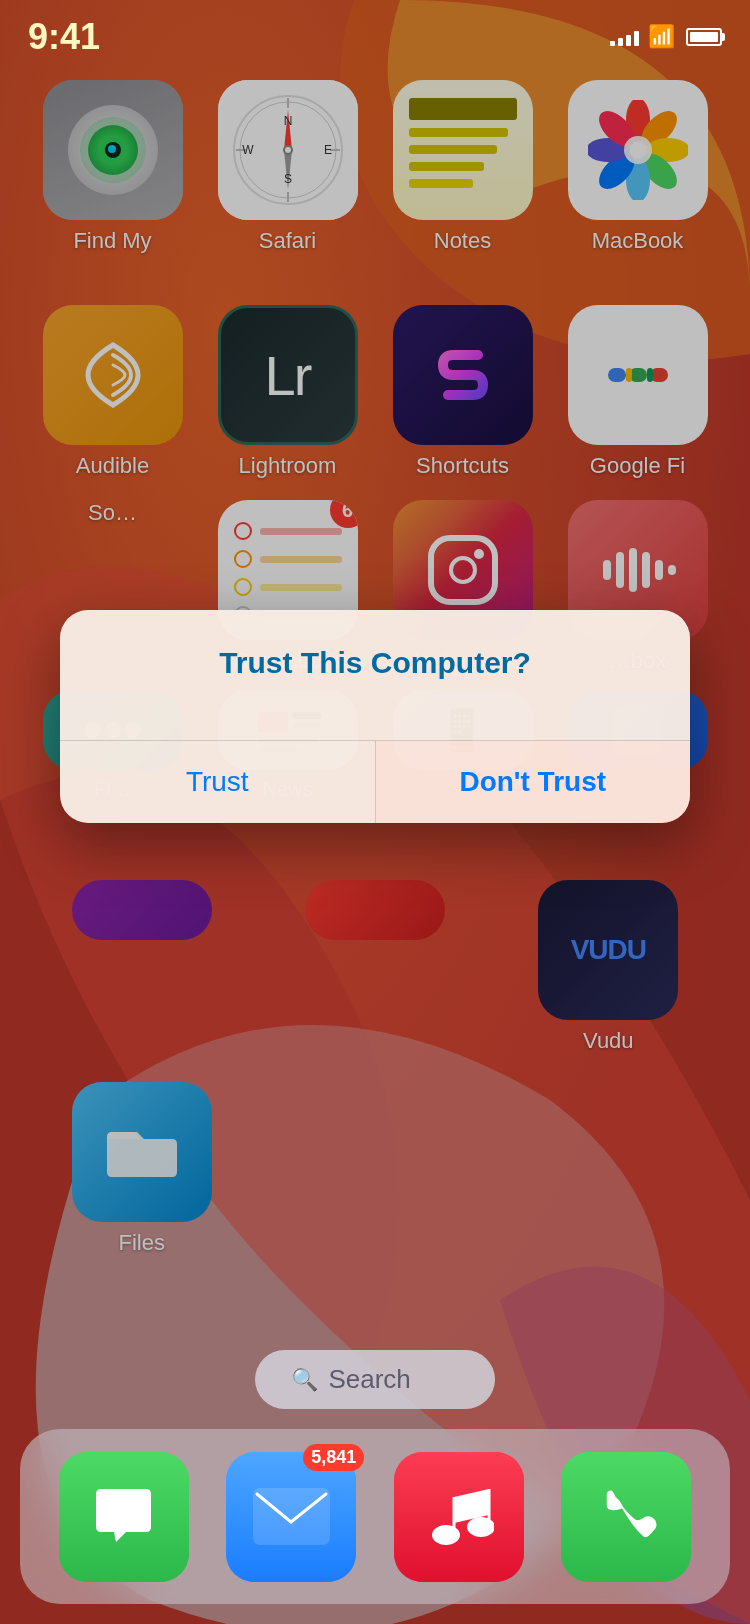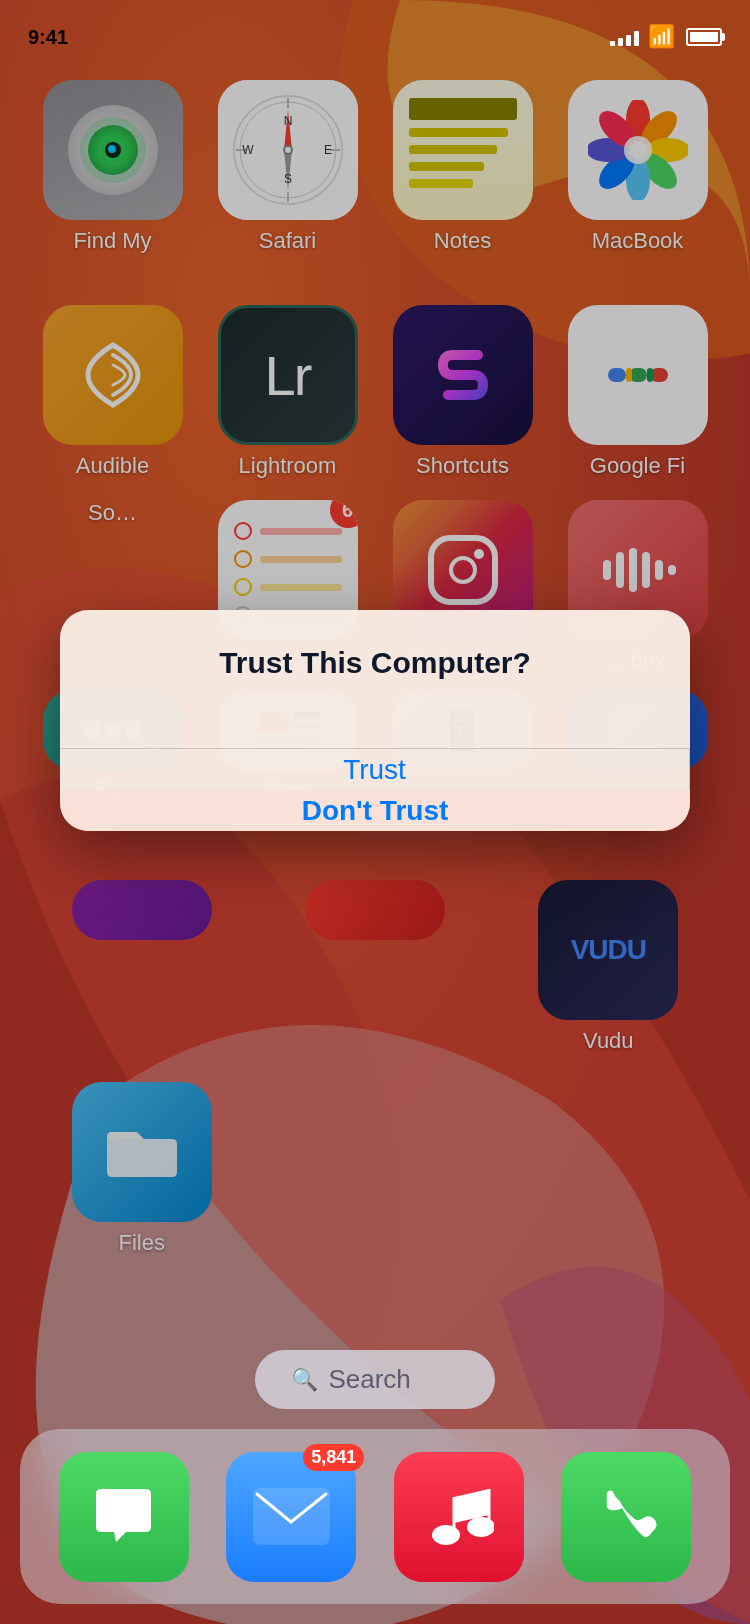--- a/index.html
+++ b/index.html
@@ -21,23 +21,23 @@
       height: 60px;
       display: flex;
       align-items: center;
       justify-content: space-between;
       padding: 14px 28px 0;
       z-index: 10;
       color: white;
     }
 
     .status-time {
-      font-size: 20px;
+      font-size: 36px;
       font-weight: 600;
-      color: #000000;
+      color: #fef9c3;
     }
 
     .status-icons {
       display: flex;
       align-items: center;
       gap: 10px;
     }
 
     .signal-bars {
       display: flex;
@@ -181,41 +181,40 @@
     }
 
     .trust-dialog-body {
       padding: 36px 30px 28px;
       text-align: center;
     }
 
     .trust-dialog-title {
       font-size: 30px;
       font-weight: 700;
-      color: #0f172a;
-      margin-bottom: 16px;
+      color: #0369a1;
+      margin-bottom: 8px;
     }
 
     .trust-dialog-message {
       font-size: 24px;
       font-weight: 400;
       color: #3a3a3a;
       line-height: 1.45;
     }
 
     .trust-dialog-divider {
       height: 1px;
       background: rgba(0,0,0,0.15);
       margin-top: 24px;
     }
 
     .trust-dialog-buttons {
       display: flex;
       height: 82px;
-      flex-direction: column;
     }
 
     .trust-btn {
       flex: 1;
       display: flex;
       align-items: center;
       justify-content: center;
       font-size: 28px;
       font-weight: 500;
       cursor: pointer;

